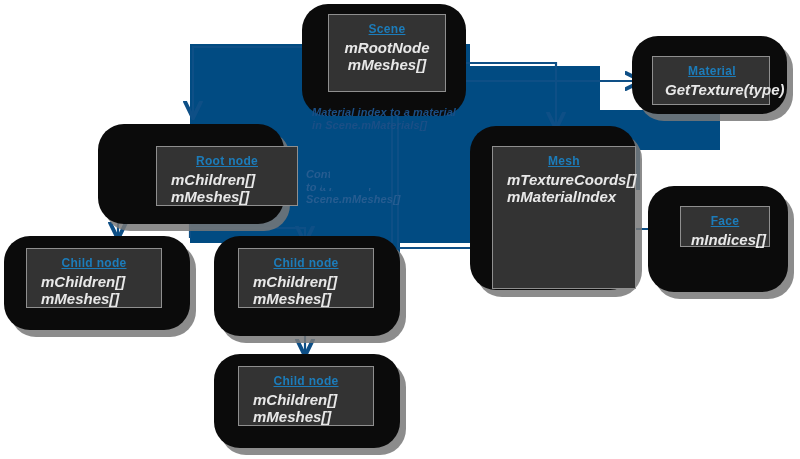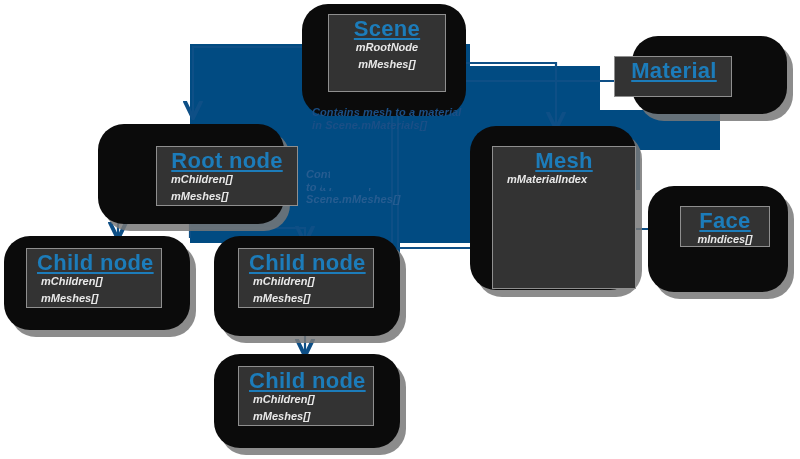--- a/index.html
+++ b/index.html
@@ -31,30 +31,30 @@
     border:1px solid #8f8f8f;
     box-sizing:border-box;
     padding:4px 10px 6px 10px;
   }
   .box .title{
     color:#1c7cba;
     font-weight:bold;
     font-style:normal;
     text-align:center;
     text-decoration:underline;
-    font-size:22px;
+    font-size:12px;
     line-height:20px;
     letter-spacing:.3px;
     white-space:nowrap;
   }
   .box .field{
     color:#e8e8e8;
     font-style:italic;
     font-weight:bold;
-    font-size:11px;
+    font-size:15px;
     line-height:17px;
     white-space:nowrap;
     text-align:left;
     padding-left:4px;
   }
   .box.center .field{text-align:center;padding-left:0;}
 
   
   .note{
     position:absolute;
@@ -134,31 +134,33 @@
     </g>
   </svg>
 
   <div class="halo" style="left:302px;top:4px;width:164px;height:112px;"></div>
   <div class="box center" style="left:328px;top:14px;width:118px;height:78px;">
     <div class="title">Scene</div>
     <div class="field">mRootNode</div>
     <div class="field">mMeshes[]</div>
   </div>
 
-  <div class="note" style="left:312px;top:106px;width:180px;">Contains mesh to a material
+  <div class="note" style="left:312px;top:106px;width:180px;">Material index to a material
 in Scene.mMaterials[]</div>
 
   <div class="halo shadowed" style="left:632px;top:36px;width:155px;height:78px;"></div>
-  <div class="box center" style="left:614px;top:56px;width:118px;height:41px;padding-left:12px;">
+  <div class="box center" style="left:652px;top:56px;width:118px;height:49px;padding-left:12px;">
     <div class="title">Material</div>
+    <div class="field">GetTexture(type)</div>
   </div>
 
   <div class="halo shadowed" style="left:470px;top:126px;width:166px;height:164px;"></div>
   <div class="box" style="left:492px;top:146px;width:144px;height:143px;">
     <div class="title">Mesh</div>
+    <div class="field">mTextureCoords[]</div>
     <div class="field">mMaterialIndex</div>
   </div>
 
   <div class="halo shadowed" style="left:648px;top:186px;width:140px;height:106px;"></div>
   <div class="box center" style="left:680px;top:206px;width:90px;height:41px;">
     <div class="title">Face</div>
     <div class="field">mIndices[]</div>
   </div>
 
   <div class="halo shadowed" style="left:98px;top:124px;width:186px;height:100px;"></div>

